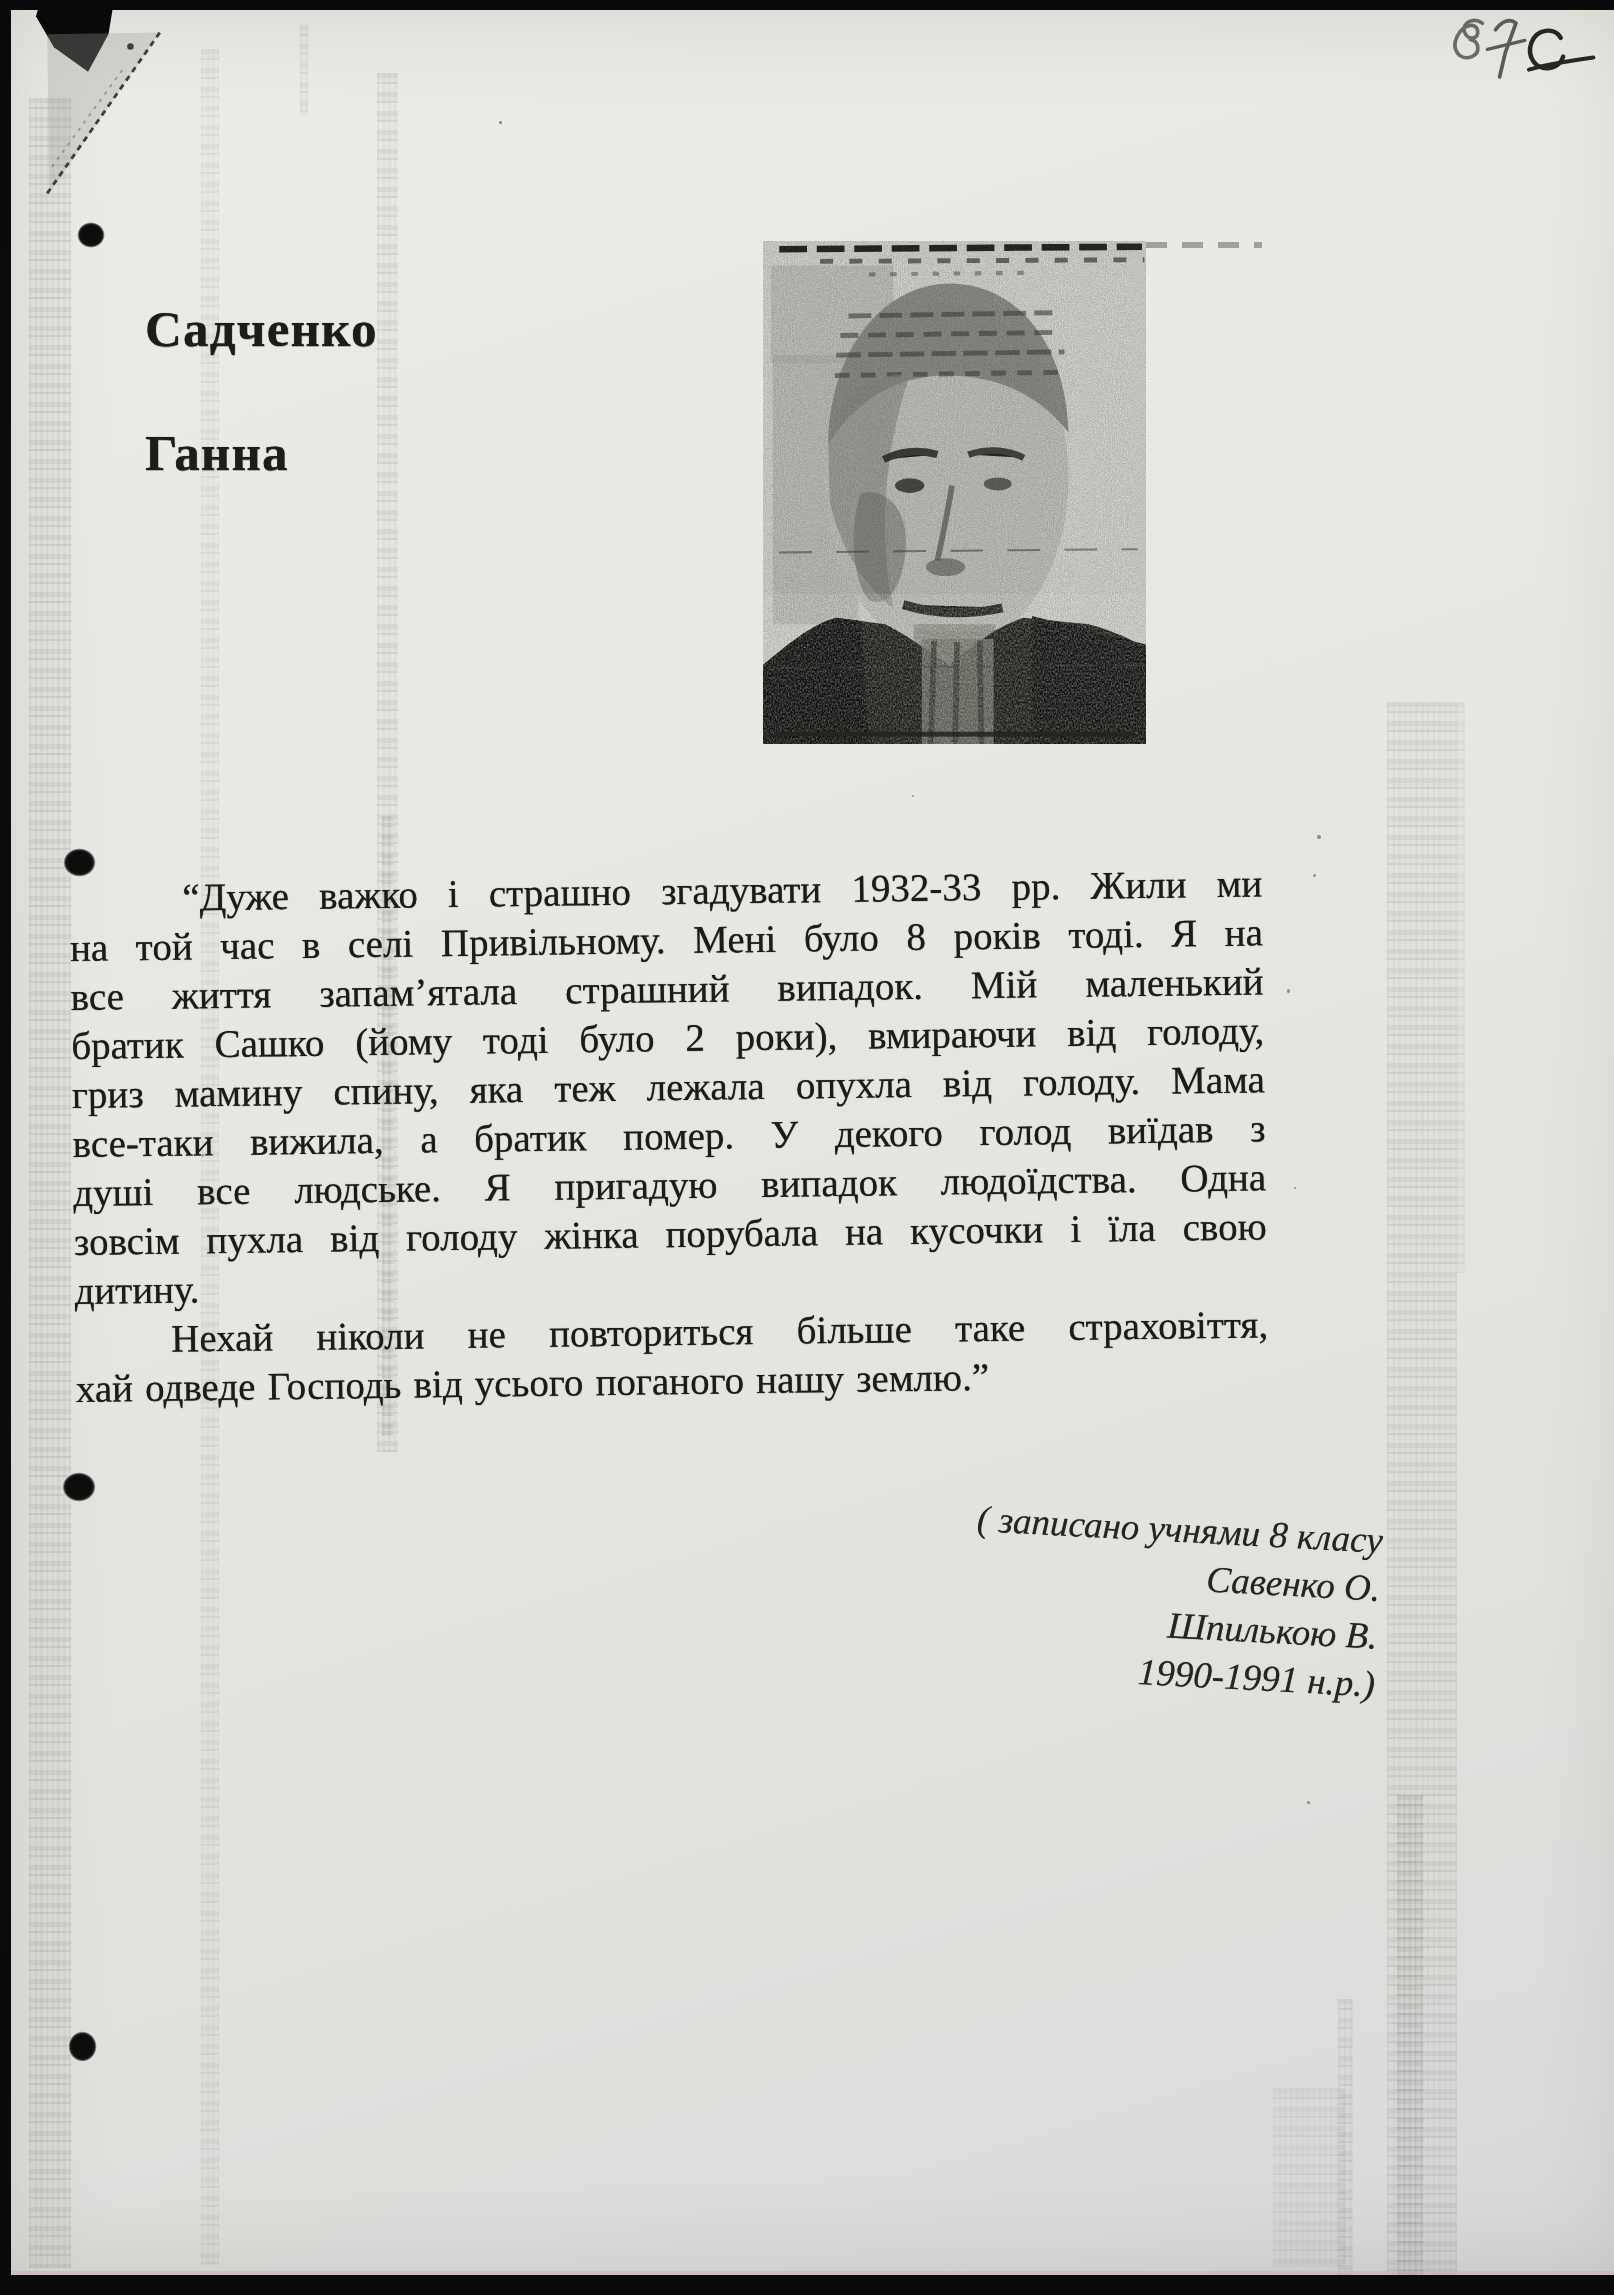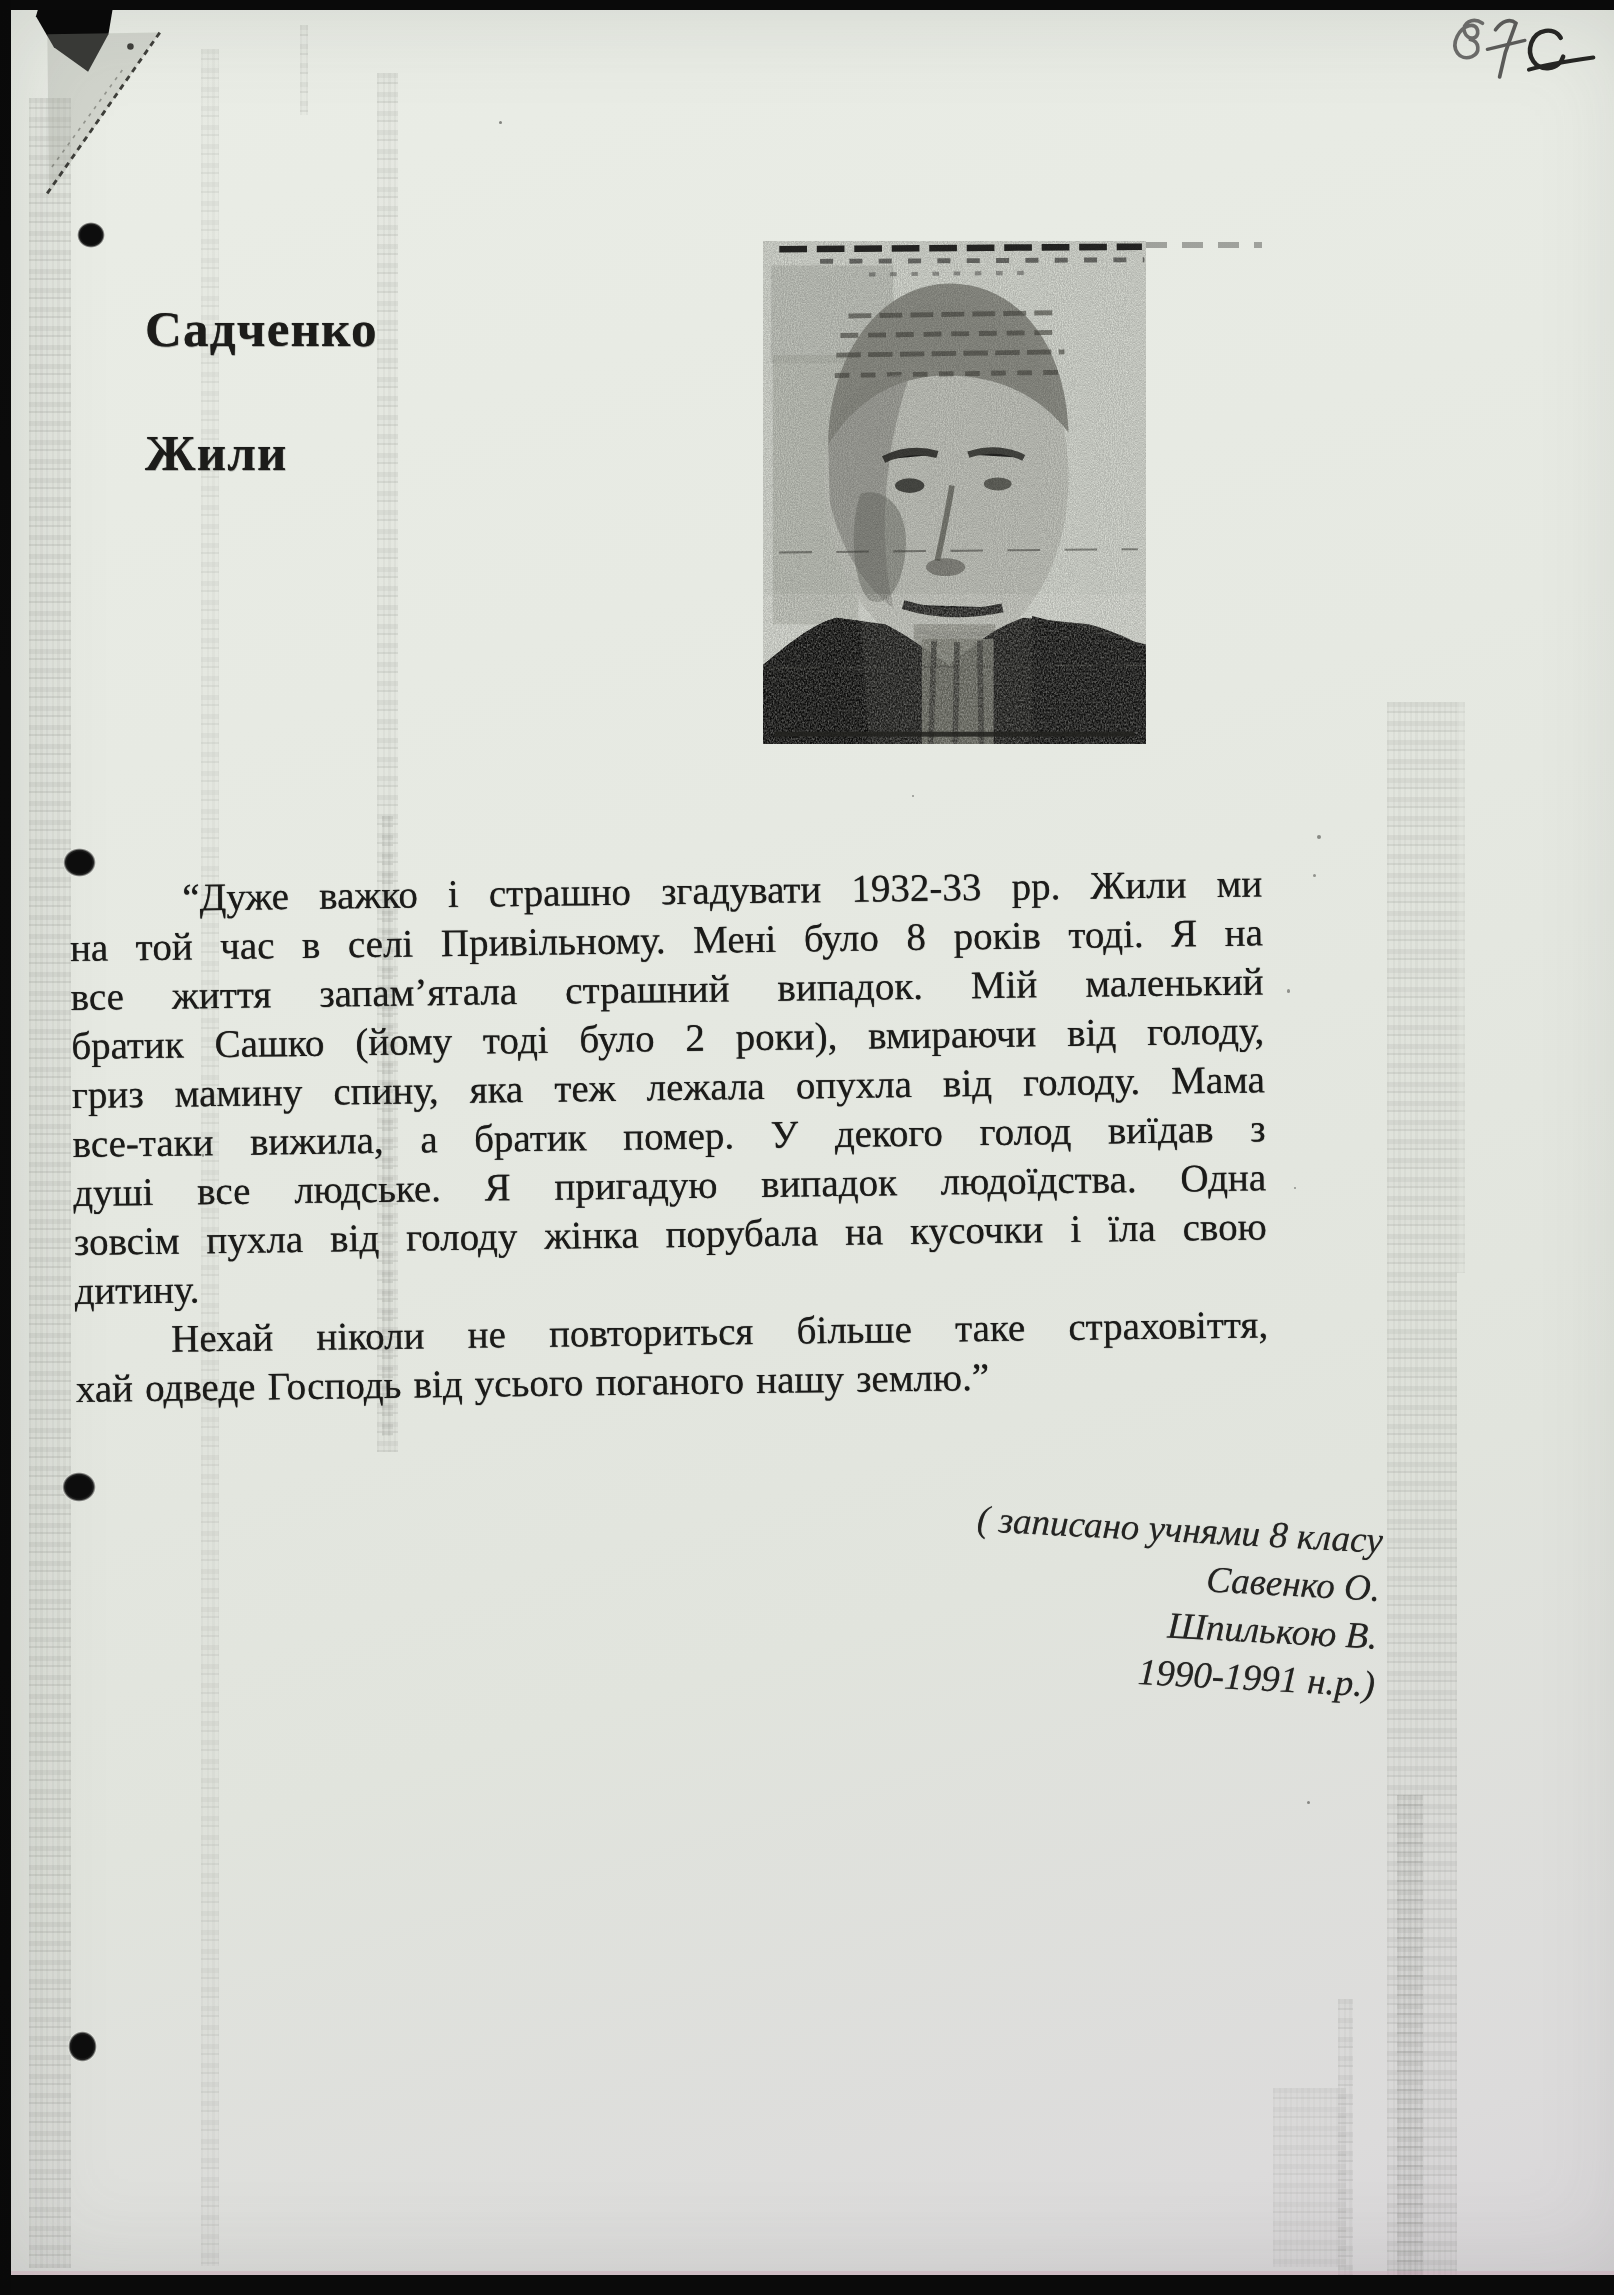--- a/index.html
+++ b/index.html
@@ -100,21 +100,21 @@
   <svg class="handwriting" viewBox="0 0 200 110" fill="none" aria-label="87">
     <path d="M46,16 C34,8 20,16 24,27 C28,38 42,36 40,25 C38,14 22,18 15,32 C7,48 18,63 33,57 C44,52 42,38 31,36" stroke="#6a6a68" stroke-width="4.5" stroke-linecap="round"></path>
     <path d="M62,24 C70,13 80,10 87,16 L74,52 L67,82" stroke="#5a5a58" stroke-width="4.5" stroke-linecap="round"></path>
     <path d="M52,48 L98,37" stroke="#5a5a58" stroke-width="4" stroke-linecap="round"></path>
     <path d="M142,34 C134,20 112,23 106,40 C100,57 111,73 128,71 C137,70 143,64 145,57" stroke="#262624" stroke-width="5.5" stroke-linecap="round"></path>
     <path d="M103,73 C126,66 152,62 182,58" stroke="#262624" stroke-width="5" stroke-linecap="round"></path>
   </svg>
 
   <div class="name-block">
     <div class="name-line">Садченко</div>
-    <div class="name-line">Жили</div>
+    <div class="name-line">Ганна</div>
   </div>
 
   <div class="photo" title="Фотопортрет Садченко Ганни Омелянівни">
     <svg viewBox="0 0 470 617" preserveAspectRatio="none">
       <defs>
         <filter id="ph-noise">
             <feTurbulence type="fractalNoise" baseFrequency="0.8 0.55" numOctaves="2" seed="11"></feTurbulence>
           <feColorMatrix type="matrix" values="0 0 0 0 0  0 0 0 0 0  0 0 0 0 0  0.9 0.9 0.9 0 -0.7"></feColorMatrix>
           </filter>
         <filter id="ph-noise-light">

